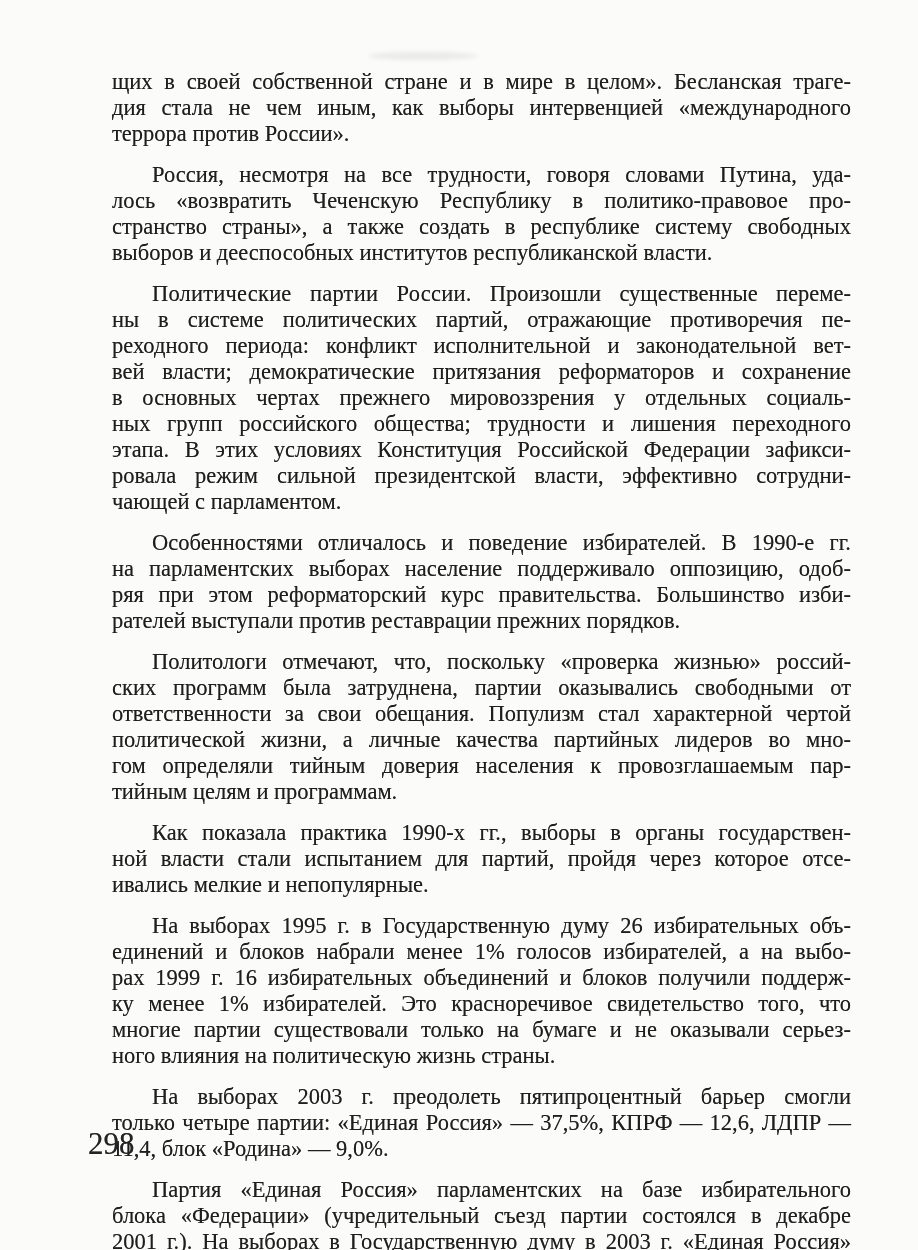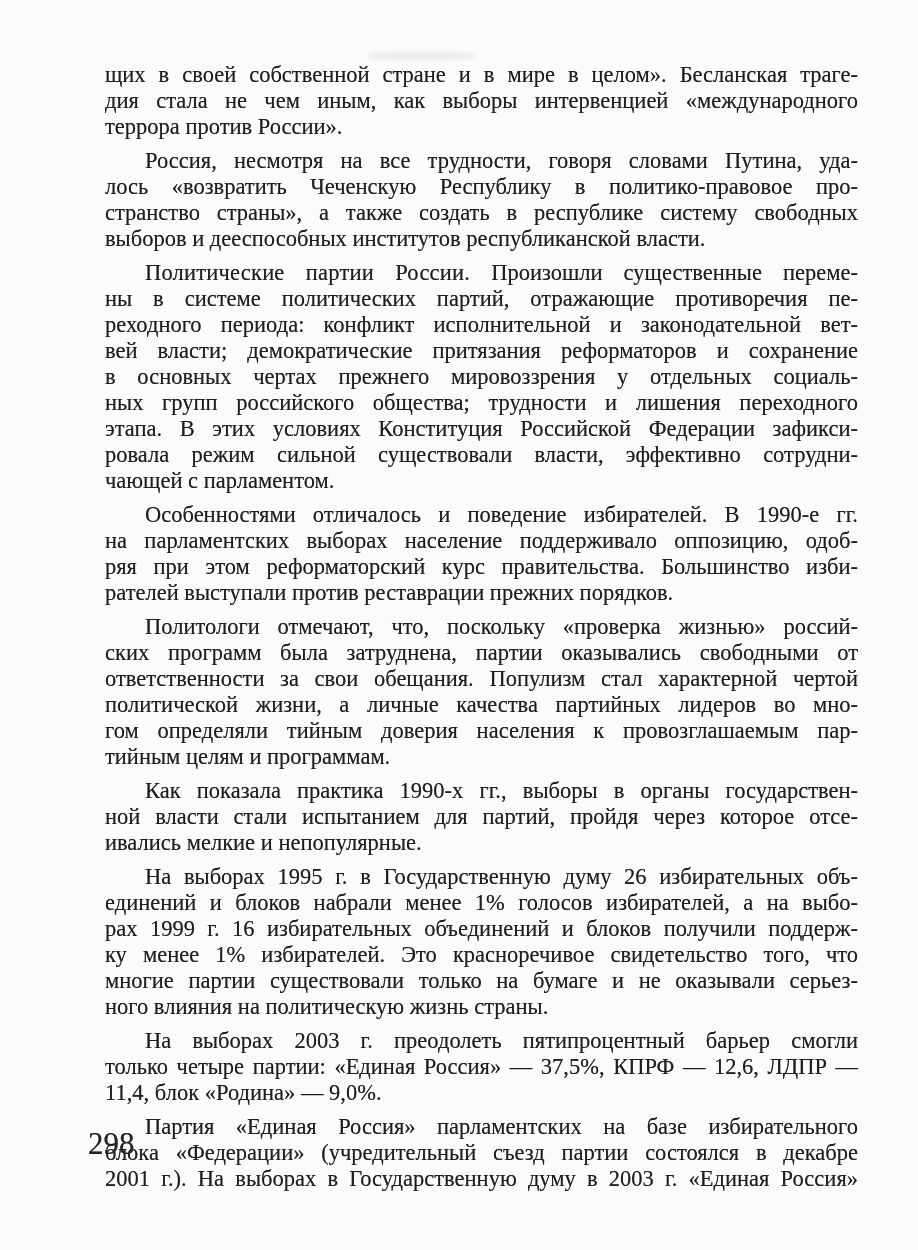--- a/index.html
+++ b/index.html
@@ -18,21 +18,21 @@
   .text-block {
     position: absolute;
     left: 97px;
     top: 54px;
     width: 769px;
     font-size: 22.5px;
     line-height: 26px;
     color: #1e1e1e;
     text-shadow: 0 0 0.5px rgba(20,20,20,0.55);
   }
-  .para { margin: 8px; padding: 0; }
+  .para { margin: 15px; padding: 0; }
   .line {
     text-align: justify;
     text-align-last: justify;
     min-height: 26px;
   }
   .line.flush {
     text-align-last: left;
   }
   .line.indent {
     text-indent: 40px;
@@ -80,21 +80,21 @@
         <div class="line flush">выборов и дееспособных институтов республиканской власти.</div>
       </div>
       <div class="para">
         <div class="line indent"><b>Политические партии России.</b> Произошли существенные переме-</div>
         <div class="line">ны в системе политических партий, отражающие противоречия пе-</div>
         <div class="line">реходного периода: конфликт исполнительной и законодательной вет-</div>
         <div class="line">вей власти; демократические притязания реформаторов и сохранение</div>
         <div class="line">в основных чертах прежнего мировоззрения у отдельных социаль-</div>
         <div class="line">ных групп российского общества; трудности и лишения переходного</div>
         <div class="line">этапа. В этих условиях Конституция Российской Федерации зафикси-</div>
-        <div class="line">ровала режим сильной существовали власти, эффективно сотрудни-</div>
+        <div class="line">ровала режим сильной президентской власти, эффективно сотрудни-</div>
         <div class="line flush">чающей с парламентом.</div>
       </div>
       <div class="para">
         <div class="line indent">Особенностями отличалось и поведение избирателей. В 1990-е гг.</div>
         <div class="line">на парламентских выборах население поддерживало оппозицию, одоб-</div>
         <div class="line">ряя при этом реформаторский курс правительства. Большинство изби-</div>
         <div class="line flush">рателей выступали против реставрации прежних порядков.</div>
       </div>
       <div class="para">
         <div class="line indent">Политологи отмечают, что, поскольку «проверка жизнью» россий-</div>

